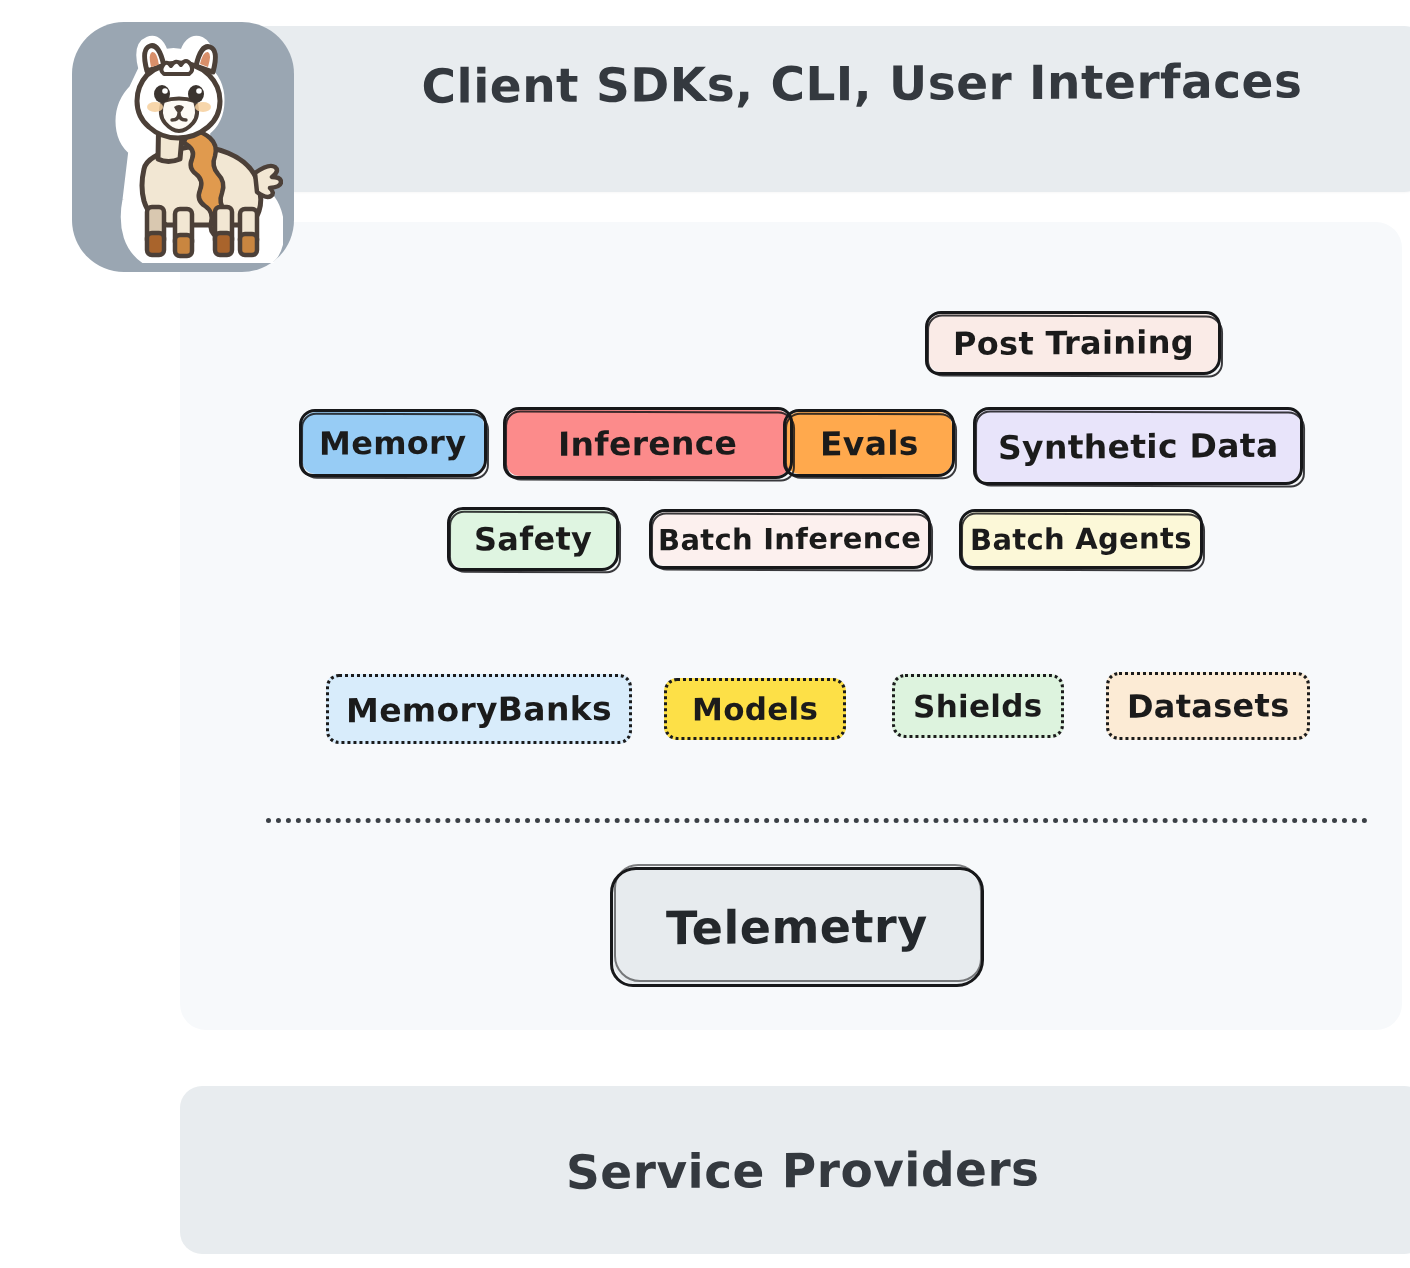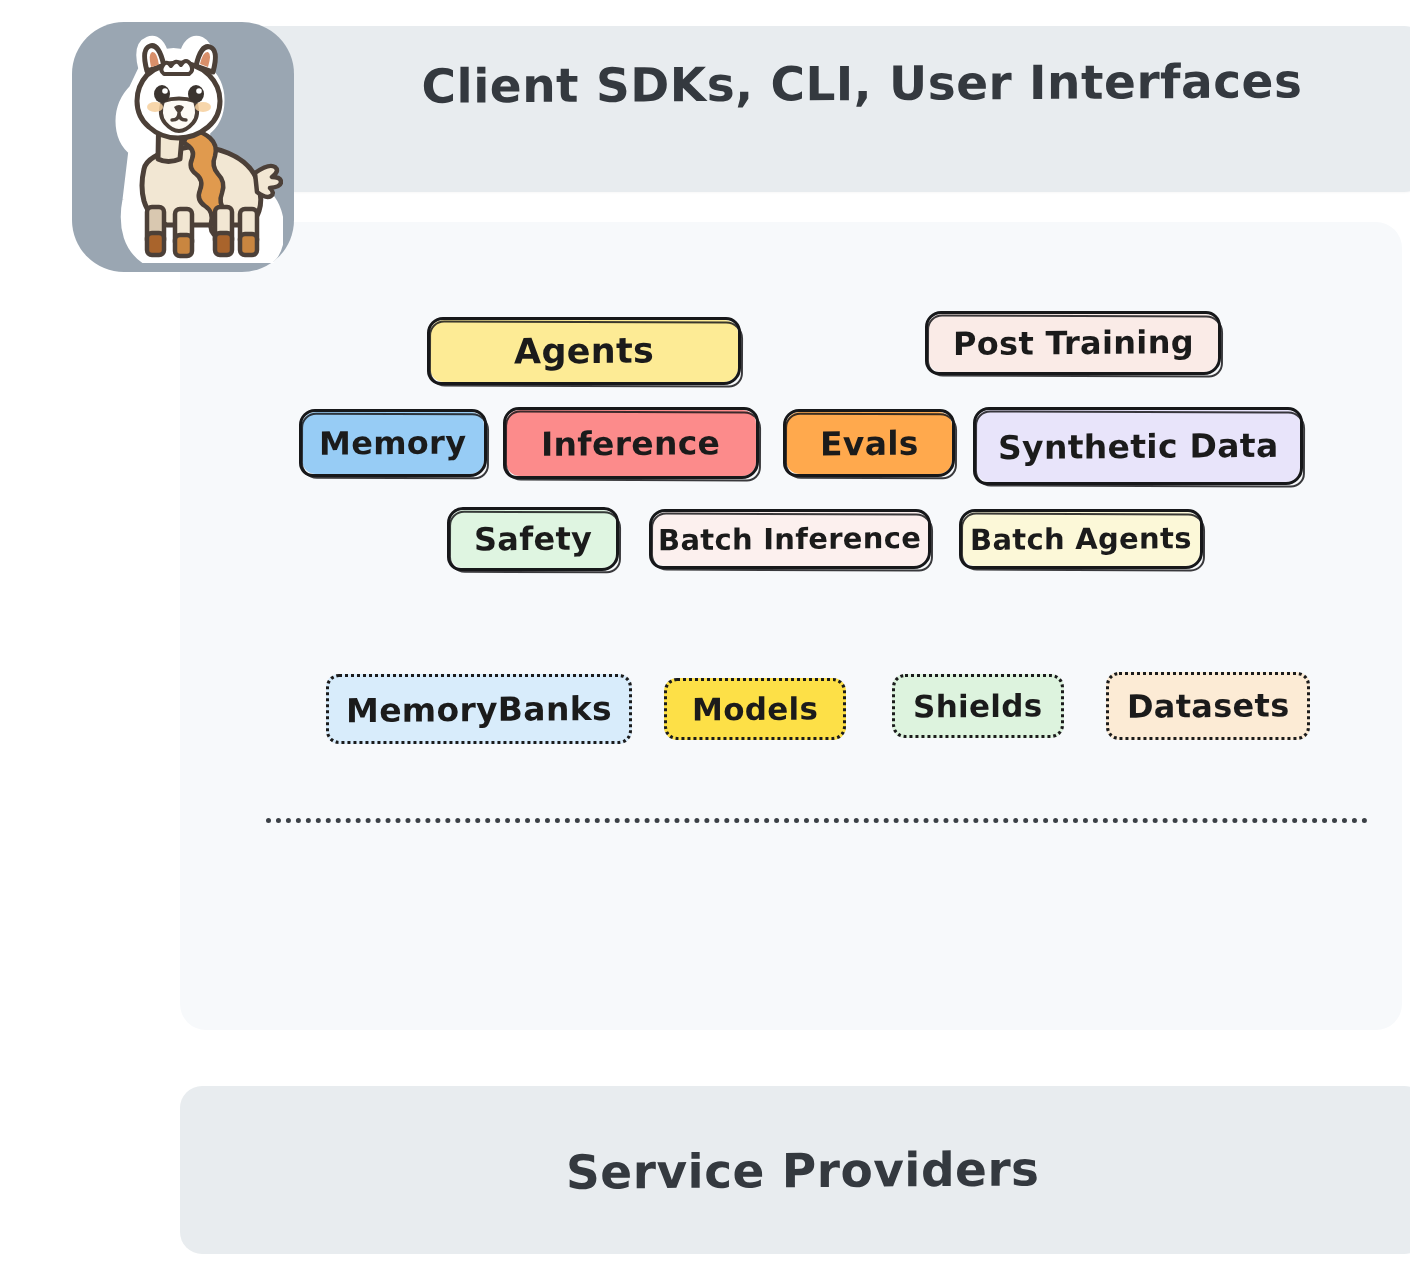--- a/index.html
+++ b/index.html
@@ -286,42 +286,36 @@
       <ellipse cx="72" cy="76" rx="8" ry="5" fill="#f6cf9c" opacity="0.85"></ellipse>
       <ellipse cx="120" cy="76" rx="8" ry="5" fill="#f6cf9c" opacity="0.85"></ellipse>
 
       <path d="M91 76 q5 -4 10 0 q-3 6 -5 6 q-2 0 -5 -6 z" fill="#4c4038"></path>
       <path d="M96 82 q0 7 -7 7 M96 82 q0 7 7 7" fill="none" stroke="#4c4038" stroke-width="3.4" stroke-linecap="round"></path>
     </svg>
   </div>
 
   <div class="api-panel">
 
-    <div class="sbox" style="left:250px; top:98px; width:308px; height:62px; font-size:35px;">
-      <span class="fill" style="background:#fdeb95;"></span>
-      <span class="ink"></span>
-      <span class="ink2"></span>
-      <span class="lbl">Agents</span>
-    </div>
 
     <div class="sbox" style="left:748px; top:92px; width:290px; height:58px; font-size:32px;">
       <span class="fill" style="background:#faebe7;"></span>
       <span class="ink"></span>
       <span class="ink2"></span>
       <span class="lbl">Post Training</span>
     </div>
 
     <div class="sbox" style="left:122px; top:190px; width:182px; height:62px; font-size:32px;">
       <span class="fill" style="background:#97ccf5;"></span>
       <span class="ink"></span>
       <span class="ink2"></span>
       <span class="lbl">Memory</span>
     </div>
 
-    <div class="sbox" style="left:326px; top:188px; width:250px; height:66px; font-size:33px;">
+    <div class="sbox" style="left:326px; top:188px; width:284px; height:66px; font-size:33px;">
       <span class="fill" style="background:#fc8b8b;"></span>
       <span class="ink"></span>
       <span class="ink2"></span>
       <span class="lbl">Inference</span>
     </div>
 
     <div class="sbox" style="left:606px; top:190px; width:166px; height:62px; font-size:33px;">
       <span class="fill" style="background:#ffa94d;"></span>
       <span class="ink"></span>
       <span class="ink2"></span>
@@ -368,18 +362,24 @@
       <span class="lbl">Shields</span>
     </div>
 
     <div class="dbox" style="left:926px; top:450px; width:204px; height:68px; font-size:32px; background:#fcebd5;">
       <span class="lbl">Datasets</span>
     </div>
   </div>
 
   <div class="divider"></div>
 
+  <div class="telemetry">
+    <span class="fill"></span>
+    <span class="ink"></span>
+    <span class="ink2"></span>
+    <span class="lbl">Telemetry</span>
+  </div>
 
   <div class="footer-band">
     <span class="footer-title">Service Providers</span>
   </div>
 
 </div>
 
 </body></html>

